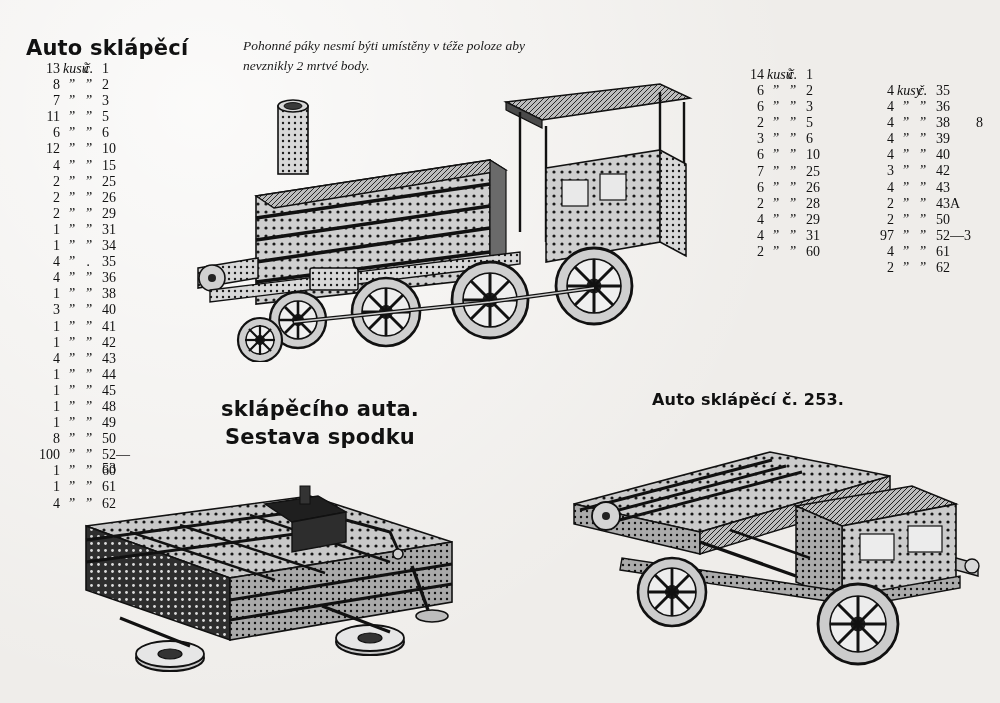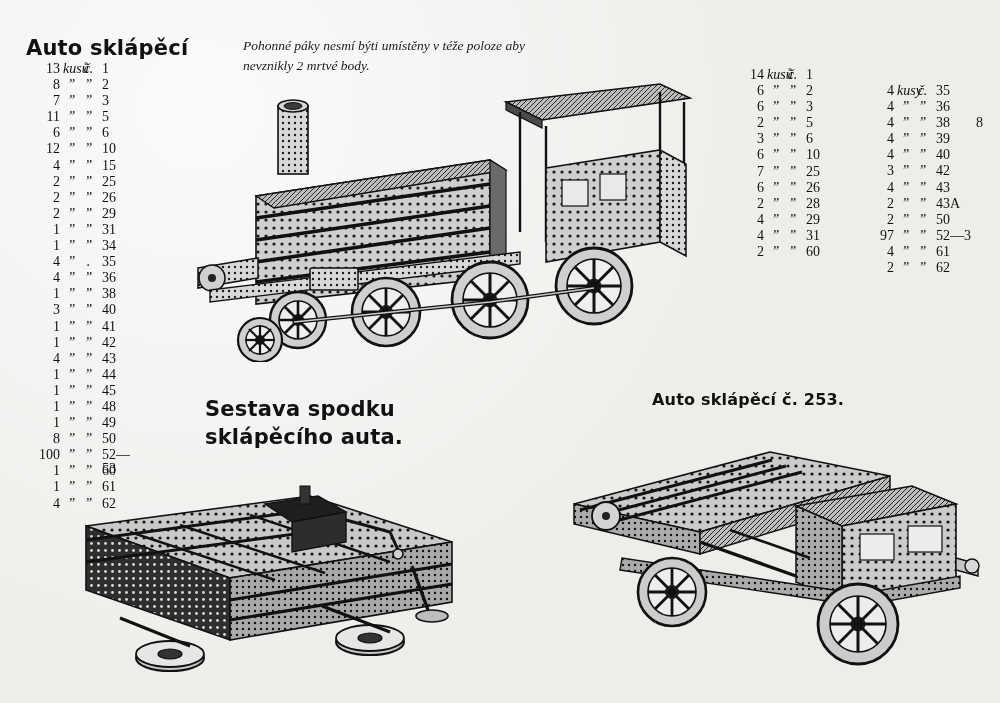--- a/index.html
+++ b/index.html
@@ -21,20 +21,21 @@
     background:
       radial-gradient(circle at 20% 15%, rgba(255,255,255,0.75), rgba(242,240,236,0) 60%),
       #efedea;
   }
   
   .heading {
     font-family: "DejaVu Sans", sans-serif;
     font-weight: bold;
     letter-spacing: 0.2px;
     color: #111;
+    text-align: center;
   }
   .italic-note {
     font-family: "Liberation Serif", serif;
     font-style: italic;
     font-size: 13.5px;
     line-height: 1.45;
     text-align: left;
     color: #1a1a1a;
   }
   
@@ -467,22 +468,22 @@
     <div class="parts-row">
       <span class="pl-qty">2</span>
       <span class="pl-u1">”</span>
       <span class="pl-u2">”</span>
       <span class="pl-no">62</span>
       <span class="pl-extra"></span>
     </div>
   </div>
 
   <div class="heading" id="title-sestava">
+    <div>sklápěcího auta.</div>
     <div>Sestava spodku</div>
-    <div>sklápěcího auta.</div>
   </div>
 
   <div class="heading" id="title-auto-253">Auto sklápěcí č. 253.</div>
 
   <div class="illus" id="illus-locomotive">
     <svg viewBox="0 0 520 290" xmlns="http://www.w3.org/2000/svg">
       <defs>
         <pattern id="perf" width="8" height="8" patternUnits="userSpaceOnUse">
           <rect width="8" height="8" fill="#cfcfcf"></rect>
           <circle cx="4" cy="4" r="1.6" fill="#1a1a1a"></circle>

